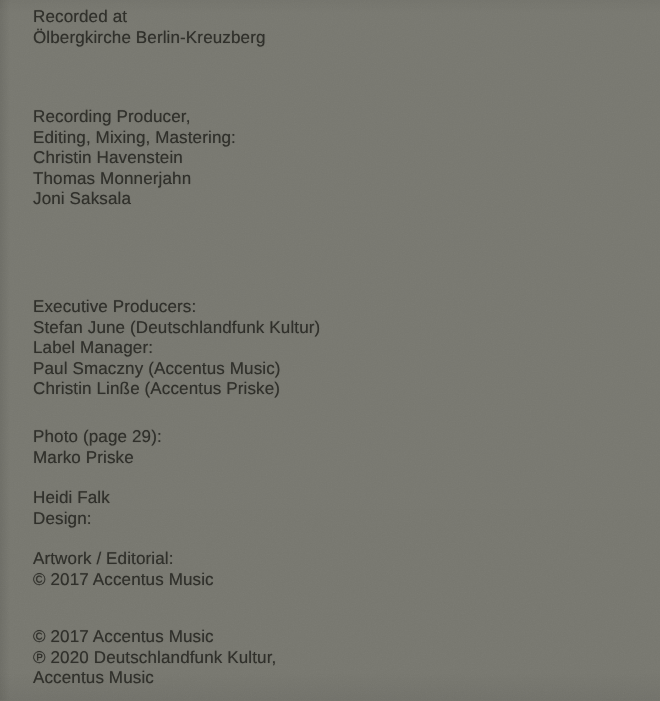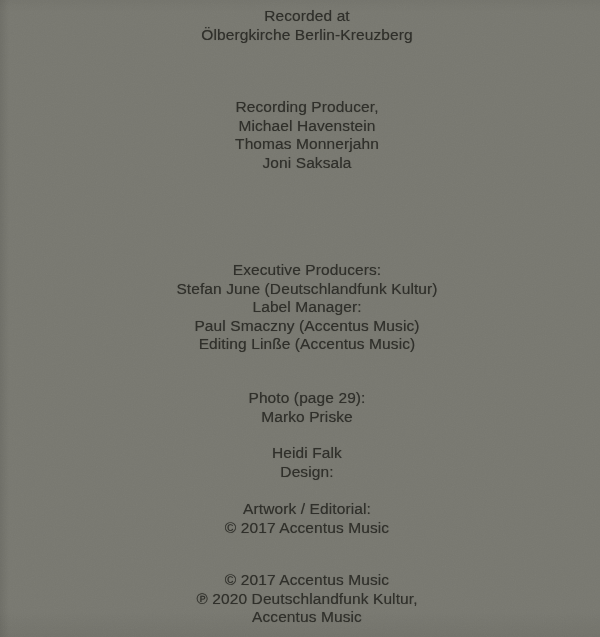--- a/index.html
+++ b/index.html
@@ -14,21 +14,20 @@
     background: #787870;
   }
   .page {
     position: relative;
     width: 600px;
     height: 637px;
     background:
       linear-gradient(90deg, rgba(38,38,34,0.12) 0px, rgba(38,38,34,0.0) 9px),
       linear-gradient(180deg, rgba(38,38,34,0.05) 0px, rgba(38,38,34,0.0) 12px, rgba(38,38,34,0.0) 96%, rgba(38,38,34,0.07) 100%),
       #787870;
-    text-align: center;
   }
   .grain {
     position: absolute;
     inset: 0;
     opacity: 0.05;
     pointer-events: none;
   }
   .block {
     position: absolute;
     left: 30px;
@@ -38,21 +37,21 @@
     font-size: 15.5px;
     line-height: 18.5px;
     font-weight: 400;
     color: #30302b;
     letter-spacing: 0.1px;
     text-shadow: 0 0 0.7px rgba(48, 48, 43, 0.6);
     white-space: pre;
   }
   .b1 { top: 7px; }
   .b2 { top: 98px; }
-  .b3 { top: 261px; }
+  .b3 { top: 271px; }
   .b4 { top: 389px; }
   .b5 { top: 444px; }
   .b6 { top: 500px; }
   .b7 { top: 571px; }
 </style>
 </head>
 <body>
 
 <div class="page">
 
@@ -64,31 +63,32 @@
     <rect width="600" height="637" filter="url(#noise)"></rect>
   </svg>
 
   <section class="block b1">
     <div class="line">Recorded at</div>
     <div class="line">Ölbergkirche Berlin-Kreuzberg</div>
   </section>
 
   <section class="block b2">
     <div class="line">Recording Producer,</div>
-    <div class="line">Michael Havenstein</div>
+    <div class="line">Editing, Mixing, Mastering:</div>
+    <div class="line">Christin Havenstein</div>
     <div class="line">Thomas Monnerjahn</div>
     <div class="line">Joni Saksala</div>
   </section>
 
   <section class="block b3">
     <div class="line">Executive Producers:</div>
     <div class="line">Stefan June (Deutschlandfunk Kultur)</div>
     <div class="line">Label Manager:</div>
     <div class="line">Paul Smaczny (Accentus Music)</div>
-    <div class="line">Editing Linße (Accentus Music)</div>
+    <div class="line">Christin Linße (Accentus Priske)</div>
   </section>
 
   <section class="block b4">
     <div class="line">Photo (page 29):</div>
     <div class="line">Marko Priske</div>
   </section>
 
   <section class="block b5">
     <div class="line">Heidi Falk</div>
     <div class="line">Design:</div>

